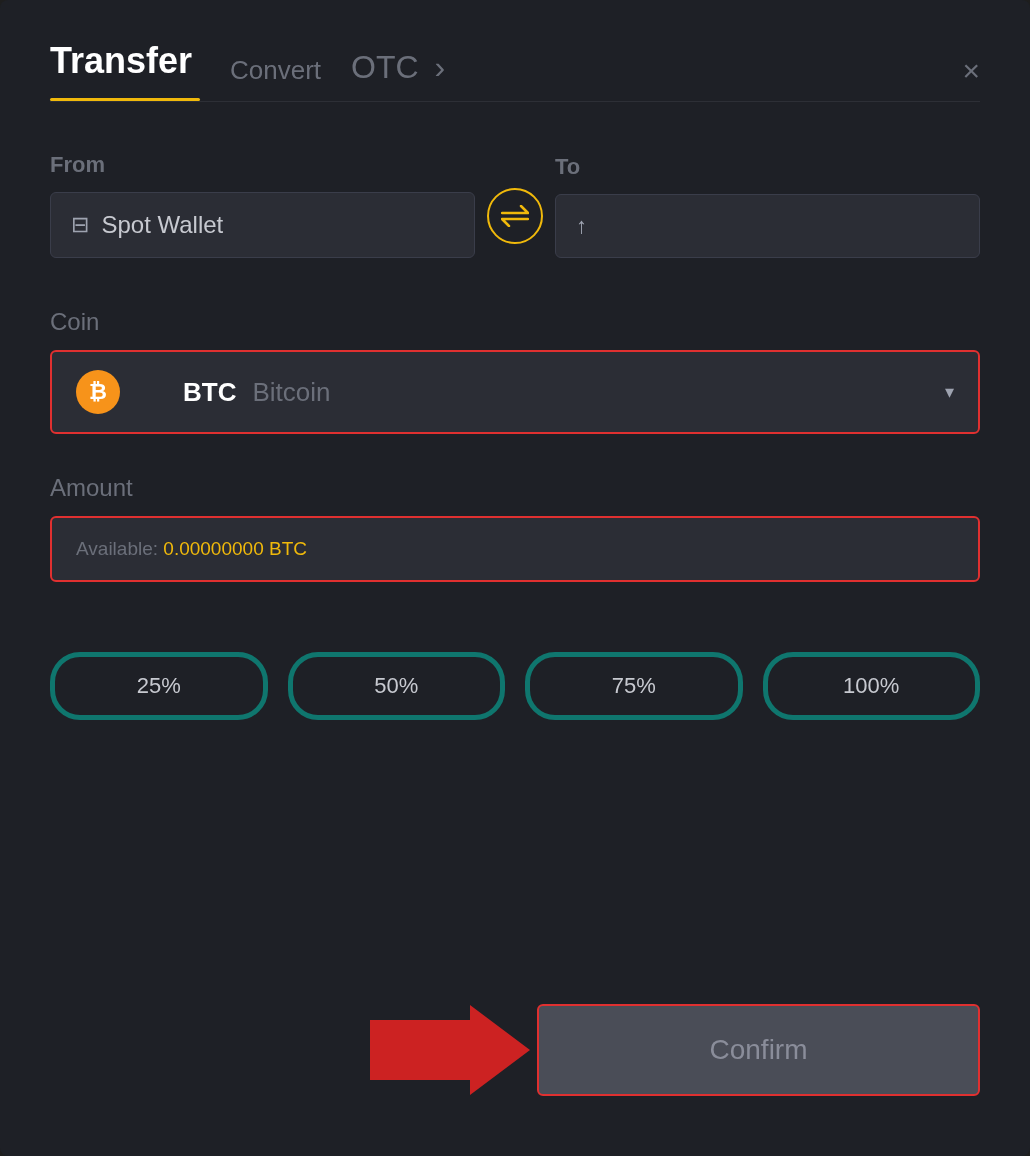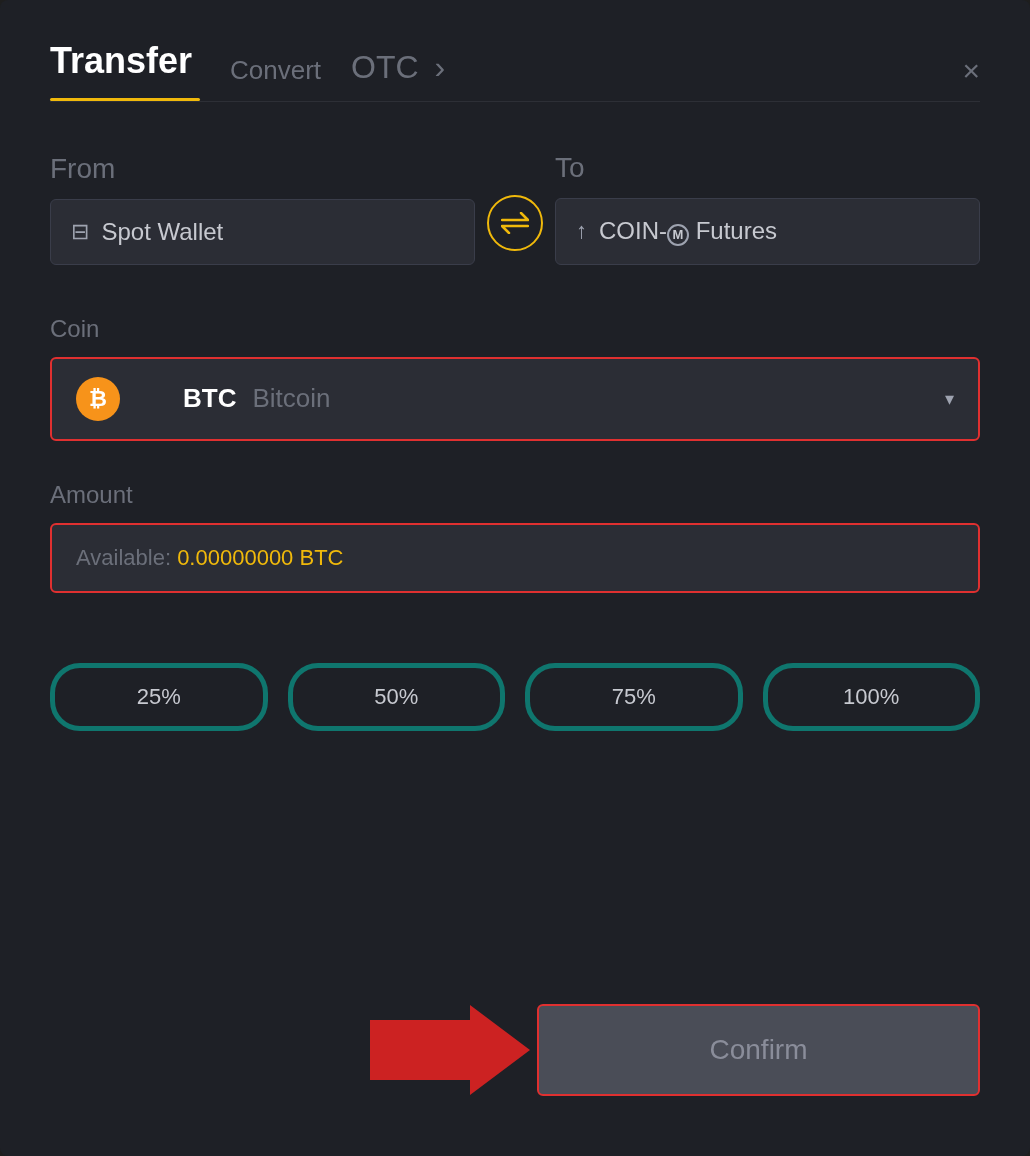--- a/index.html
+++ b/index.html
@@ -86,23 +86,23 @@
     }
 
     .from-group, .to-group {
       flex: 1;
       display: flex;
       flex-direction: column;
       gap: 14px;
     }
 
     .field-label {
-      font-size: 28px;
-      color: #6b6f7a;
-      font-weight: 400;
+      font-size: 22px;
+      color: #6b6f7a;
+      font-weight: 700;
     }
 
     .wallet-select {
       background: #2b2d35;
       border: 1px solid #3a3d4a;
       border-radius: 6px;
       padding: 18px 20px;
       color: #c7c9d0;
       font-size: 24px;
       display: flex;
@@ -207,21 +207,21 @@
       justify-content: space-between;
       width: 100%;
     }
 
     .amount-placeholder {
       font-size: 24px;
       color: #5a5d6a;
     }
 
     .available-text {
-      font-size: 22px;
+      font-size: 19px;
       color: #6b6f7a;
       white-space: nowrap;
     }
 
     .available-value {
       color: #f0b90b;
     }
 
     
     .percent-row {
@@ -307,21 +307,20 @@
           <path d="M20 1L27 8H1" stroke="#f0b90b" stroke-width="2.5" stroke-linecap="round" stroke-linejoin="round"></path>
           <path d="M8 21L1 14H27" stroke="#f0b90b" stroke-width="2.5" stroke-linecap="round" stroke-linejoin="round"></path>
         </svg>
       </button>
     </div>
 
     <div class="to-group">
       <span class="field-label">To</span>
       <div class="wallet-select">
         <span class="wallet-icon" style="font-size:22px; color:#9ea3b0;">↑</span>
-        <span>COIN-<span style="display:inline-flex;align-items:center;justify-content:center;width:22px;height:22px;border:2px solid #9ea3b0;border-radius:50%;font-size:13px;font-weight:700;">M</span> Futures</span>
       </div>
     </div>
   </div>
 
   <div class="section">
     <div class="section-label">Coin</div>
     <div class="coin-select">
       <div class="btc-icon">₿</div>
       <span class="coin-name">BTC</span>
       <span class="coin-full-name">Bitcoin</span>

